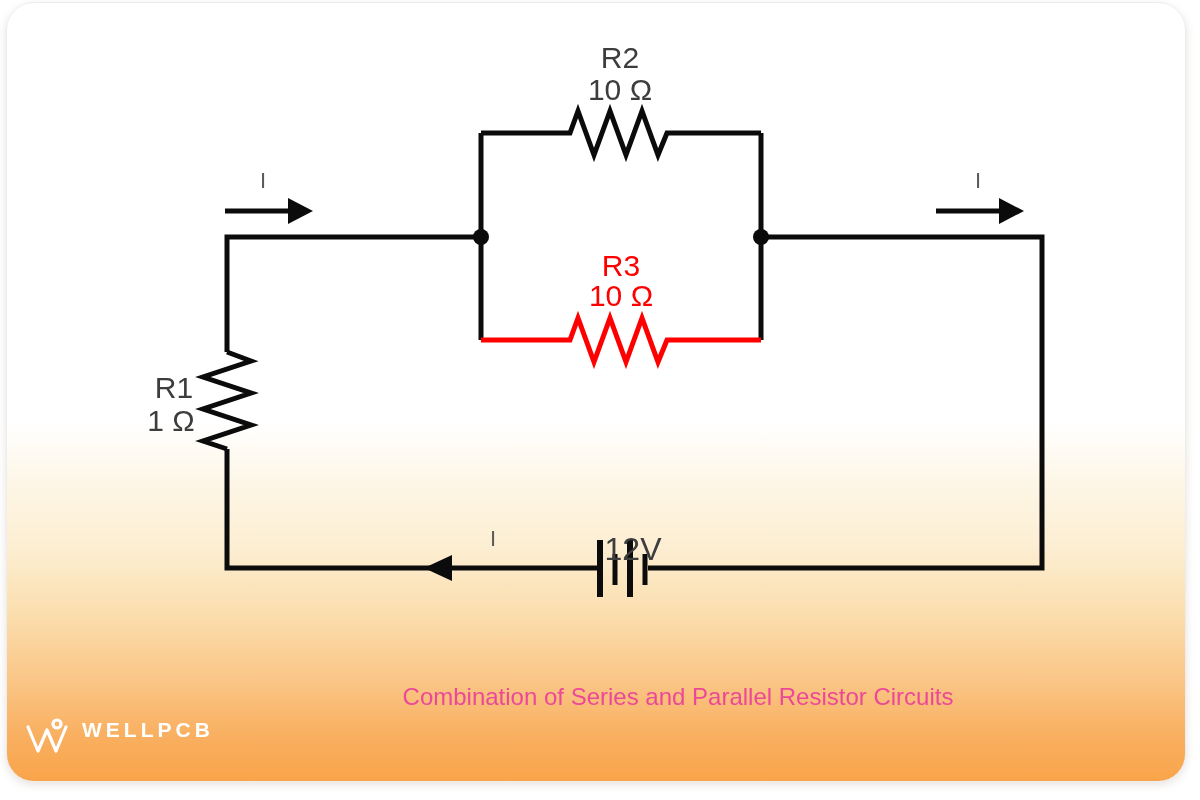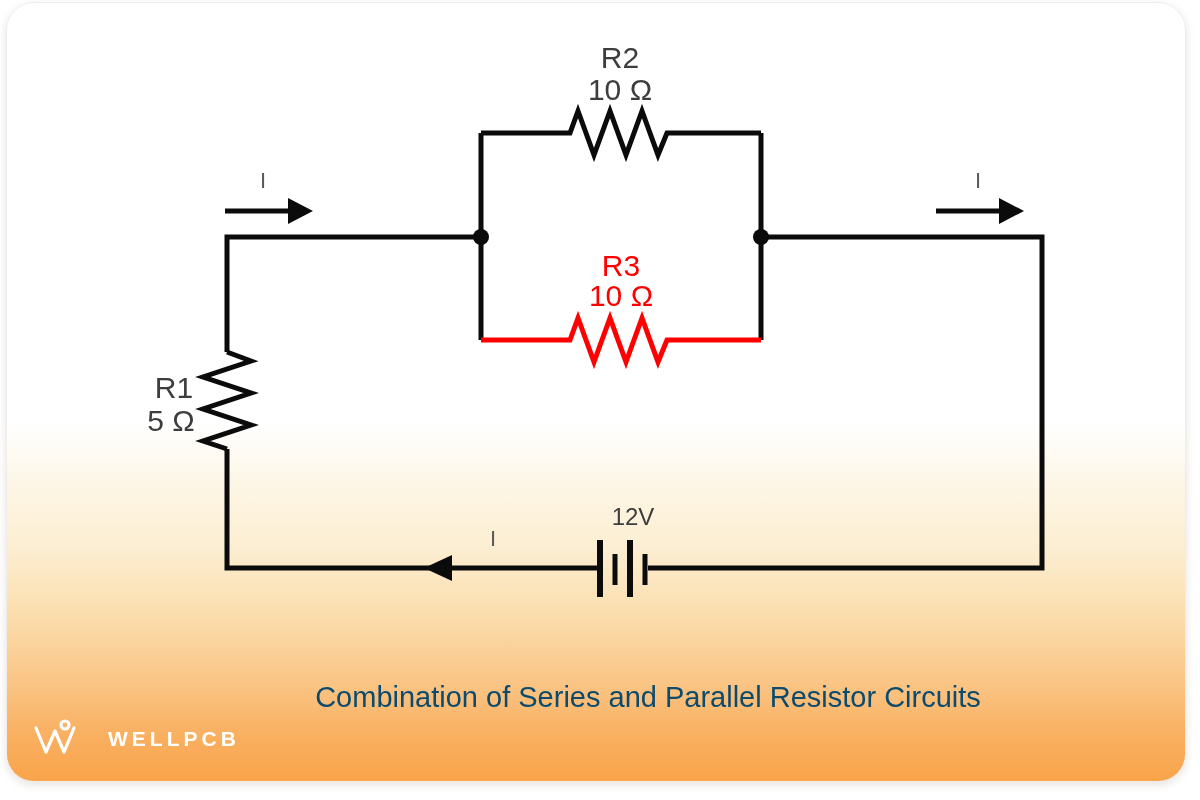--- a/index.html
+++ b/index.html
@@ -23,28 +23,28 @@
       #f9b061 94%,
       #f9a44a 100%);
   }
   svg.circuit{position:absolute;left:0;top:0;width:1200px;height:800px;}
   .lbl{
     position:absolute;transform:translate(-50%,-50%);
     font-size:30px;color:#3d3d3d;white-space:nowrap;line-height:1;
   }
   .lbl.red{color:#fe0000;}
   .lbl.current{font-size:22px;color:#5a5a5a;}
-  .lbl.batt{font-size:24px;}
+  .lbl.batt{font-size:32px;margin-top:32px;}
   .caption{
-    position:absolute;left:648px;top:697px;transform:translate(-50%,-50%);
-    font-size:29px;color:#0c4a6e;white-space:nowrap;
+    position:absolute;left:678px;top:697px;transform:translate(-50%,-50%);
+    font-size:24px;color:#ec4899;white-space:nowrap;
   }
   .logo{
-    position:absolute;left:32px;top:718px;height:42px;
-    display:flex;align-items:center;gap:28px;
+    position:absolute;left:24px;top:718px;height:42px;
+    display:flex;align-items:flex-start;gap:10px;
   }
   .logo-text{
     color:#ffffff;font-size:21px;font-weight:bold;letter-spacing:4px;
   }
 </style>
 </head>
 <body>
 
 <div class="card"></div>
 
@@ -87,21 +87,21 @@
   </g>
 </svg>
 
 <div class="lbl" style="left:620px;top:58px">R2</div>
 <div class="lbl" style="left:620px;top:90px">10 Ω</div>
 
 <div class="lbl red" style="left:621px;top:266px">R3</div>
 <div class="lbl red" style="left:621px;top:296px">10 Ω</div>
 
 <div class="lbl" style="left:174px;top:388px">R1</div>
-<div class="lbl" style="left:171px;top:421px">5 Ω</div>
+<div class="lbl" style="left:171px;top:421px">1 Ω</div>
 
 <div class="lbl batt" style="left:633px;top:517px">12V</div>
 
 <div class="lbl current" style="left:263px;top:181px">I</div>
 <div class="lbl current" style="left:978px;top:181px">I</div>
 <div class="lbl current" style="left:493px;top:539px">I</div>
 
 <div class="caption">Combination of Series and Parallel Resistor Circuits</div>
 
 <div class="logo">

